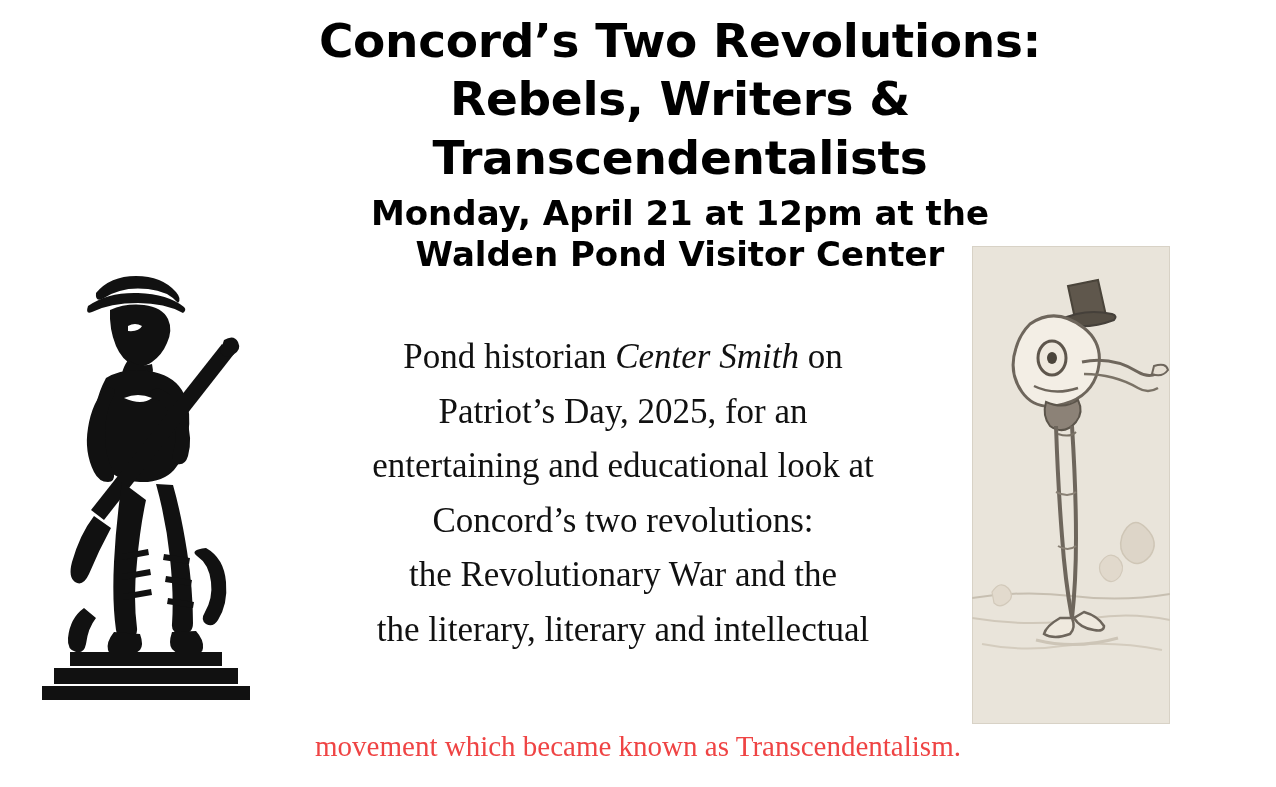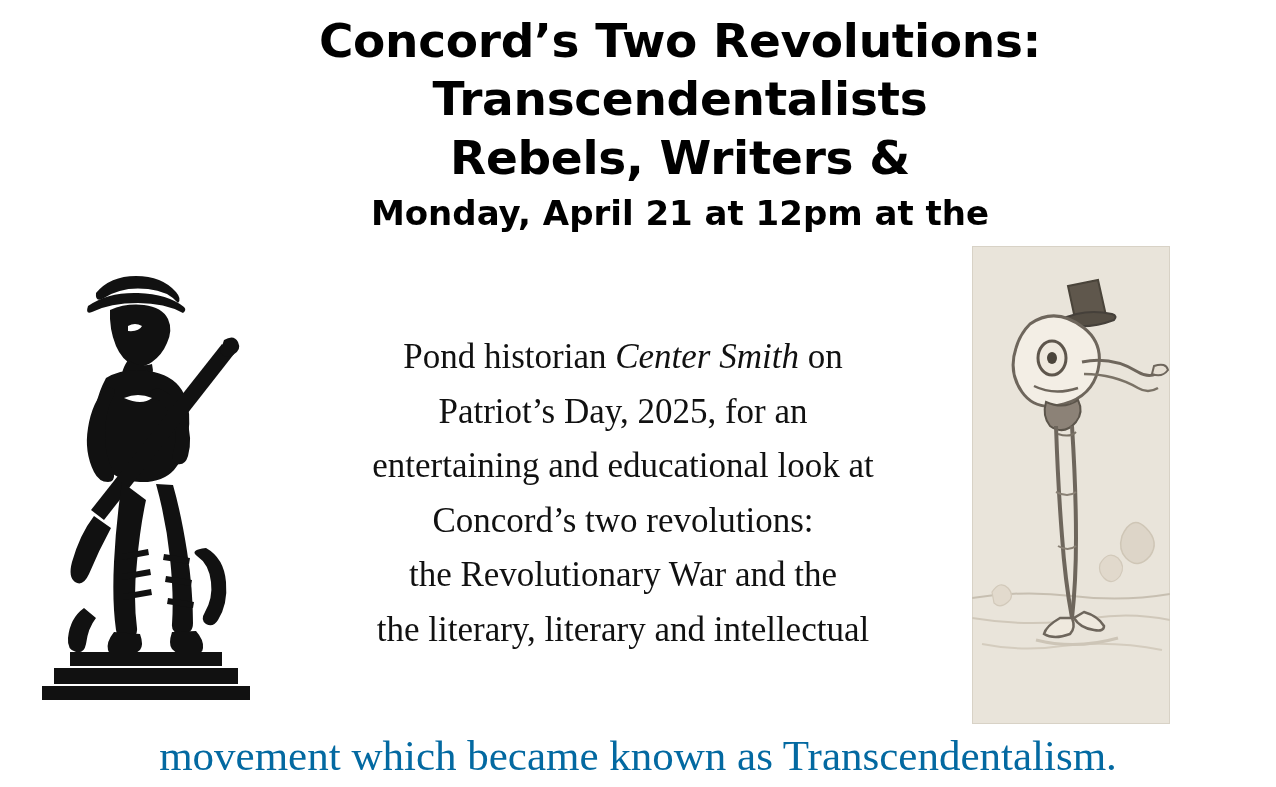--- a/index.html
+++ b/index.html
@@ -74,23 +74,23 @@
     font-style: italic;
   }
 
   .last-line {
     position: absolute;
     left: 0;
     top: 728px;
     width: 1276px;
     text-align: center;
     font-family: "Liberation Serif", serif;
-    font-size: 43px;
+    font-size: 29px;
     line-height: 1.3;
-    color: #0369a1;
+    color: #ef4444;
   }
 
   
   .minuteman {
     position: absolute;
     left: 36px;
     top: 248px;
     width: 220px;
     height: 455px;
   }
@@ -118,25 +118,26 @@
   }
 </style>
 </head>
 <body>
 
 <div class="poster">
 
   <div class="headline-block">
     <div class="headline">
       <span class="line">Concord’s Two Revolutions:</span>
+      <span class="line">Rebels, Writers &amp;</span>
       <span class="line">Transcendentalists</span>
-      <span class="line">Rebels, Writers &amp;</span>
     </div>
     <div class="subhead">
       <span class="line">Monday, April 21 at 12pm at the</span>
+      <span class="line">Walden Pond Visitor Center</span>
     </div>
   </div>
 
   <div class="body-copy">
     <span class="para-line"><span>Pond historian </span><em>Center Smith</em><span> on</span></span>
     <span class="para-line">Patriot’s Day, 2025, for an</span>
     <span class="para-line">entertaining and educational look at</span>
     <span class="para-line">Concord’s two revolutions:</span>
     <span class="para-line">the Revolutionary War and the</span>
     <span class="para-line">the literary, literary and intellectual</span>

